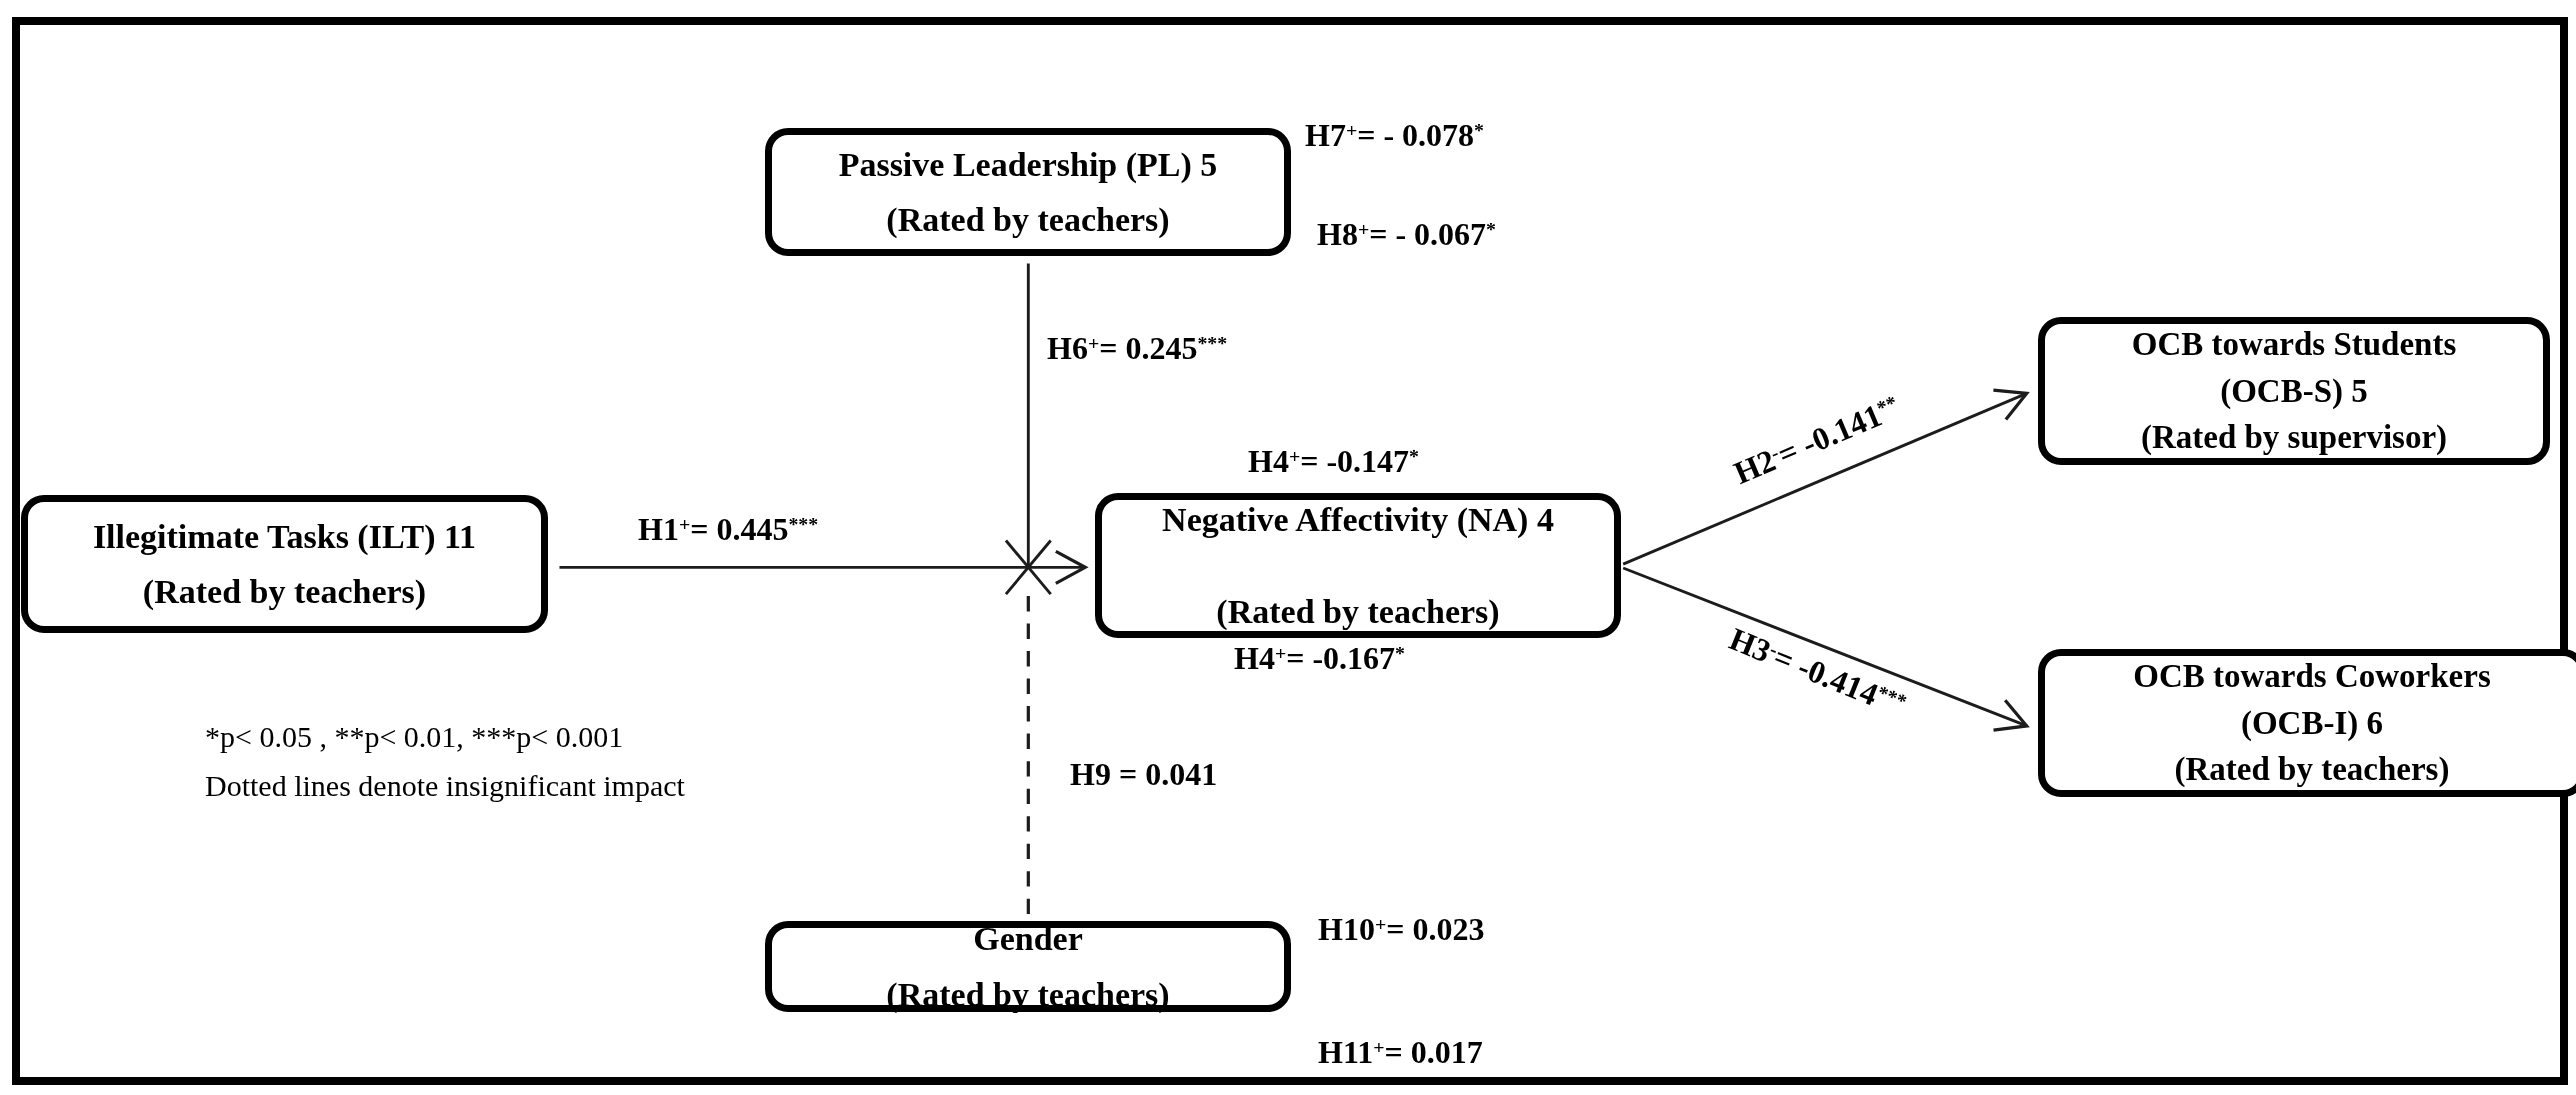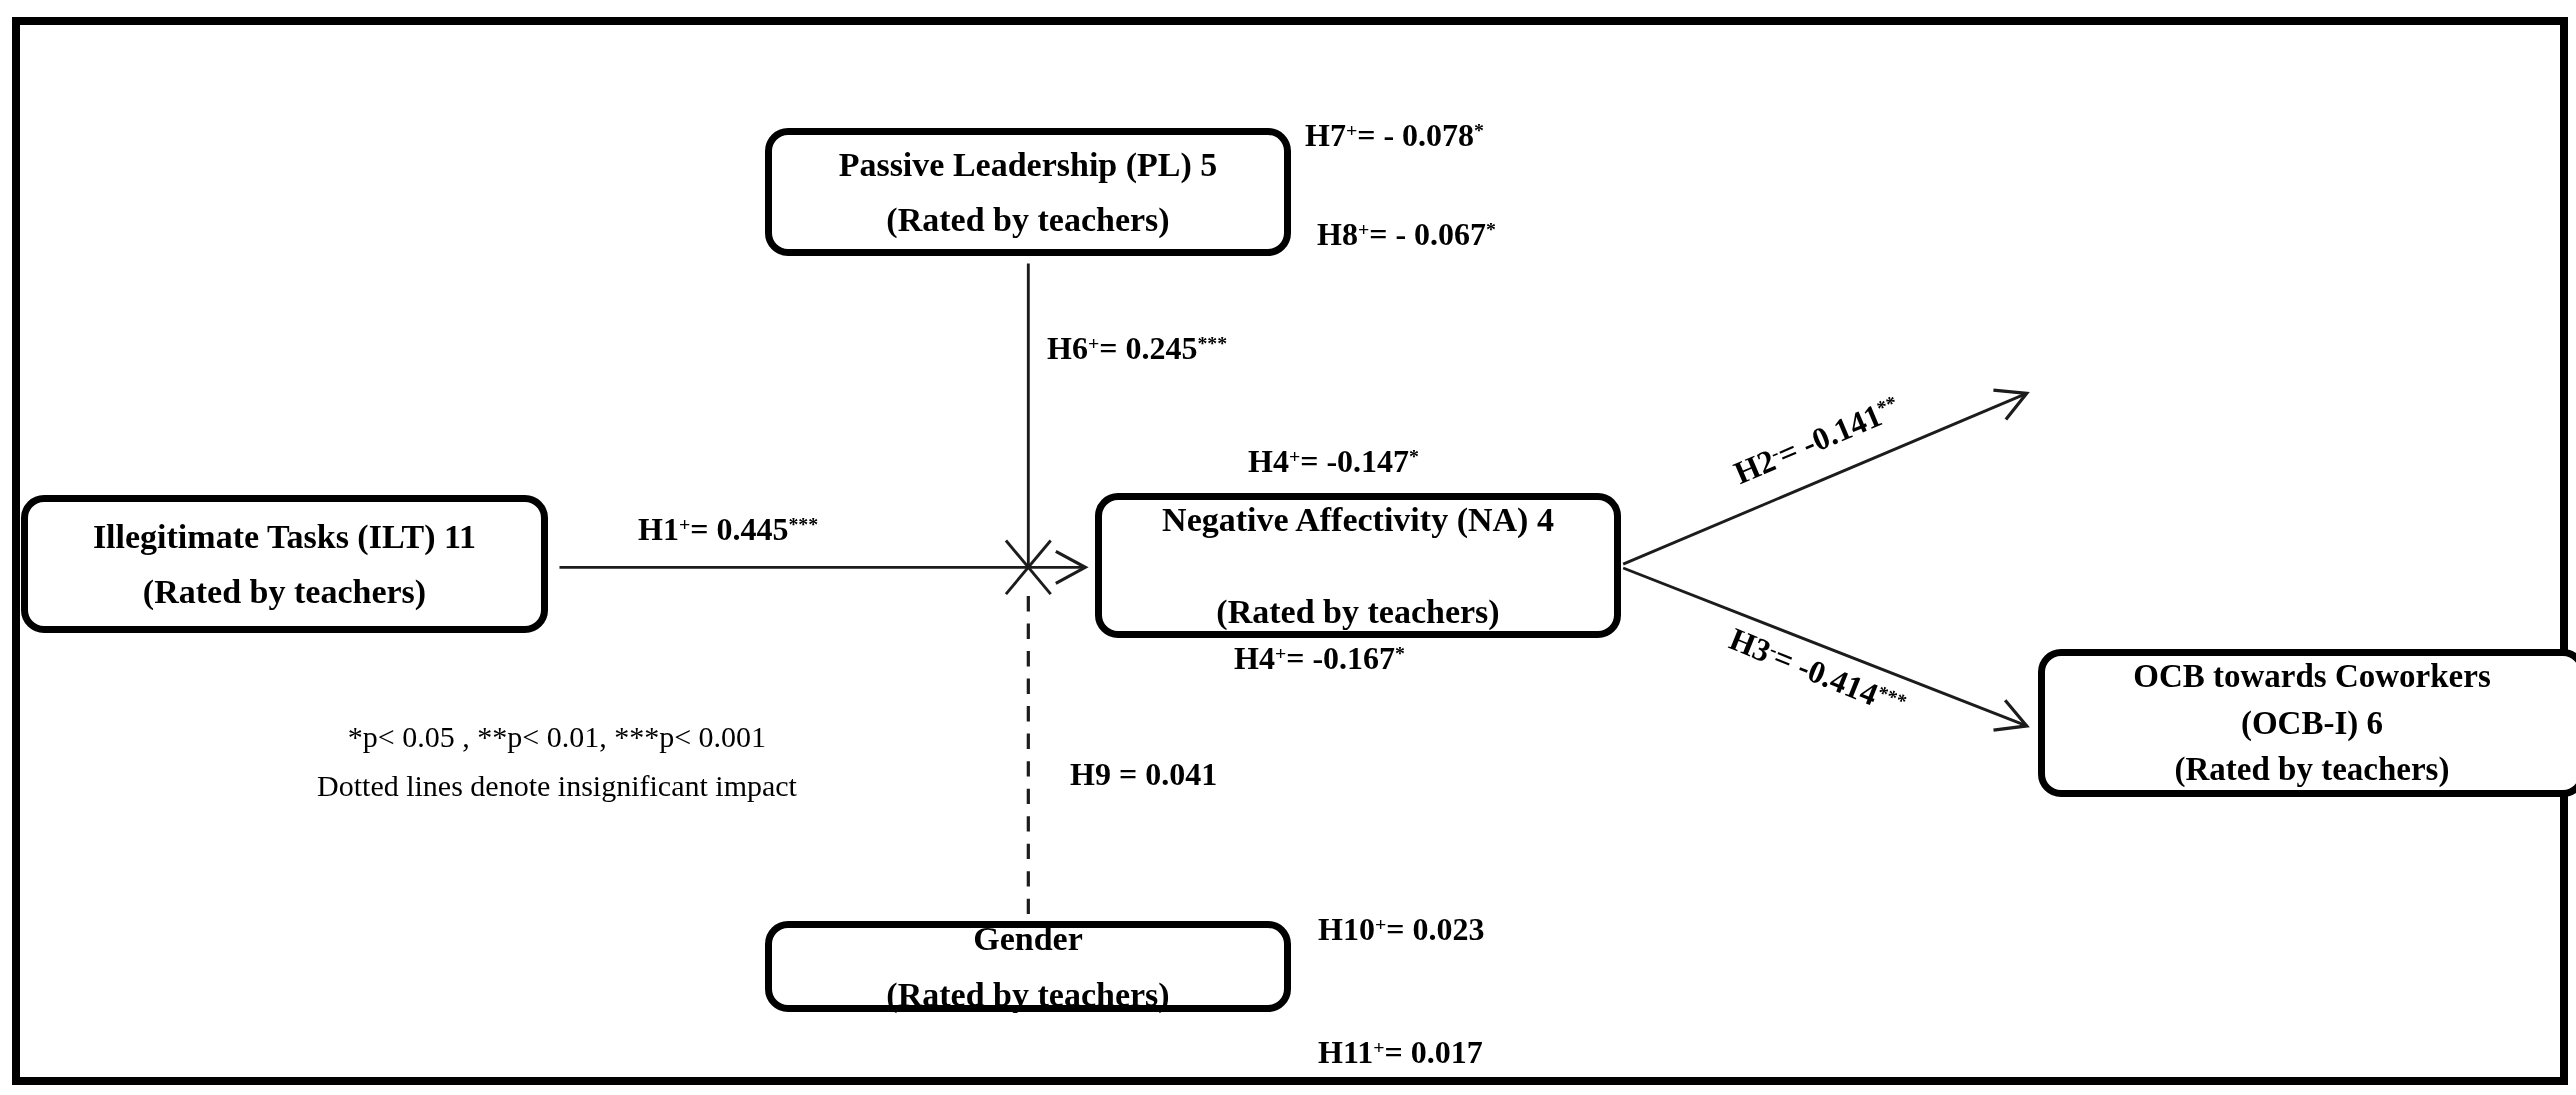--- a/index.html
+++ b/index.html
@@ -24,21 +24,21 @@
     white-space:nowrap;
   }
   .node.three{font-size:33px;line-height:1.42;}
   .plabel{
     position:absolute;font-weight:bold;font-size:32px;white-space:nowrap;
   }
   .plabel.centered{text-align:center;}
   .sup{font-size:0.62em;position:relative;top:-0.45em;}
   .footnote{
     position:absolute;left:205px;top:712px;width:704px;
-    text-align:center;font-size:30px;line-height:1.64;font-weight:normal;
+    text-align:left;font-size:30px;line-height:1.64;font-weight:normal;
     white-space:nowrap;
   }
 </style>
 </head>
 <body>
 
 <div class="canvas">
 
   <div class="frame"></div>
 
@@ -71,20 +71,25 @@
   <div class="node" style="left:21px;top:495px;width:527px;height:138px;">
     <div>Illegitimate Tasks (ILT) 11</div>
     <div>(Rated by teachers)</div>
   </div>
 
   <div class="node" style="left:1095px;top:493px;width:526px;height:145px;gap:36px;">
     <div>Negative Affectivity (NA) 4</div>
     <div>(Rated by teachers)</div>
   </div>
 
+  <div class="node three" style="left:2038px;top:317px;width:512px;height:148px;">
+    <div>OCB towards Students</div>
+    <div>(OCB-S) 5</div>
+    <div>(Rated by supervisor)</div>
+  </div>
 
   <div class="node three" style="left:2038px;top:649px;width:548px;height:148px;">
     <div>OCB towards Coworkers</div>
     <div>(OCB-I) 6</div>
     <div>(Rated by teachers)</div>
   </div>
 
   <div class="node" style="left:765px;top:921px;width:526px;height:91px;">
     <div>Gender</div>
     <div>(Rated by teachers)</div>

